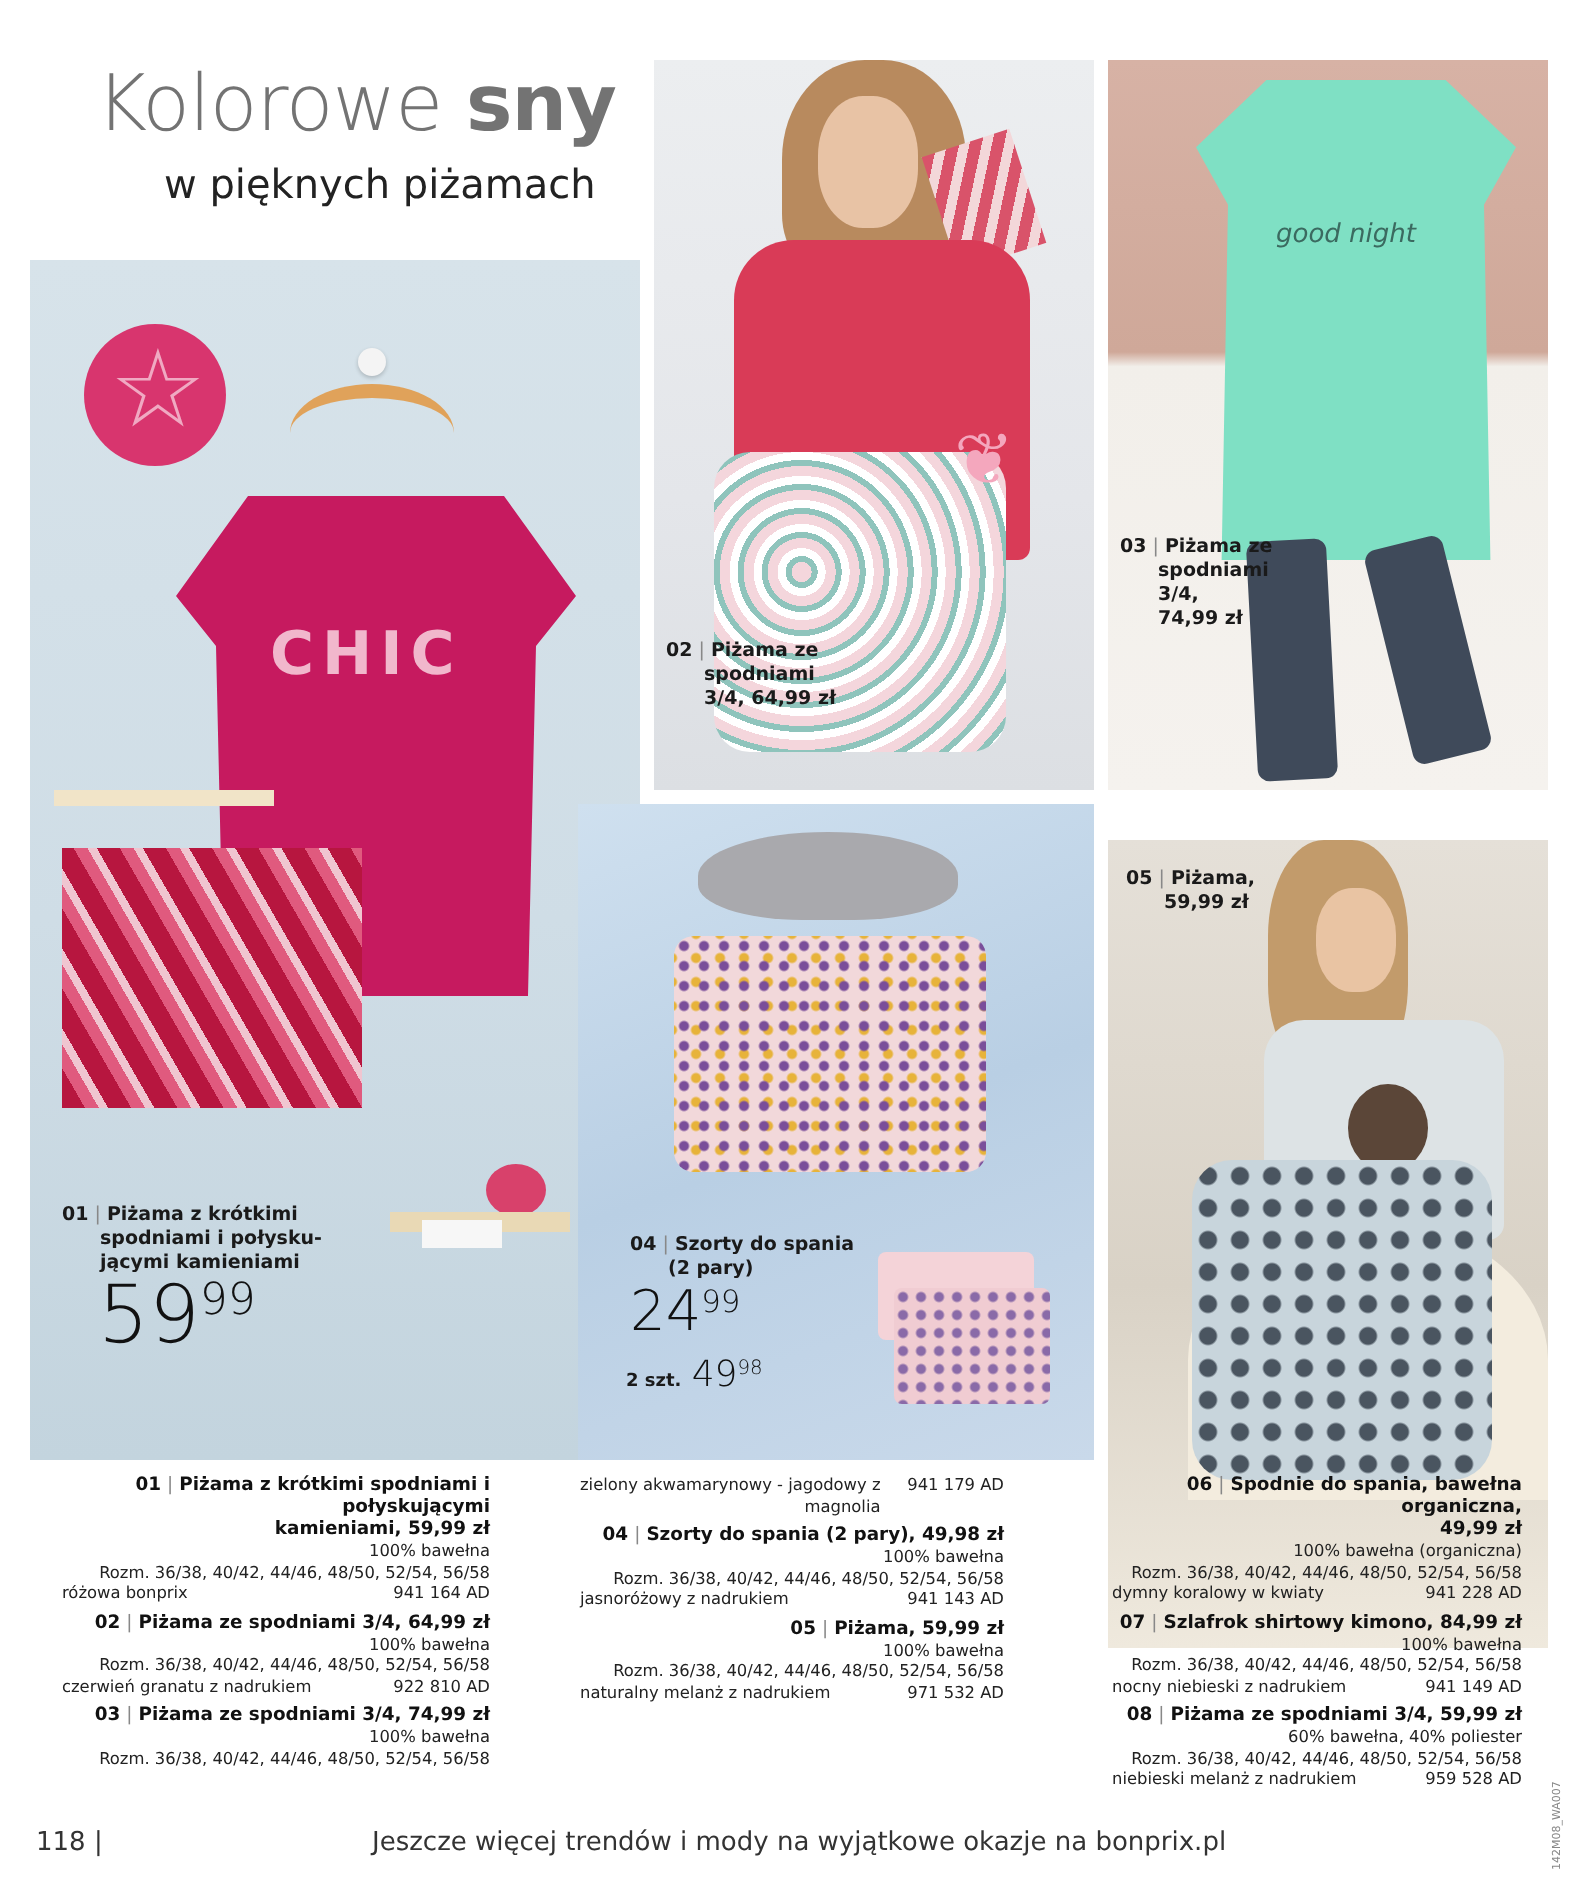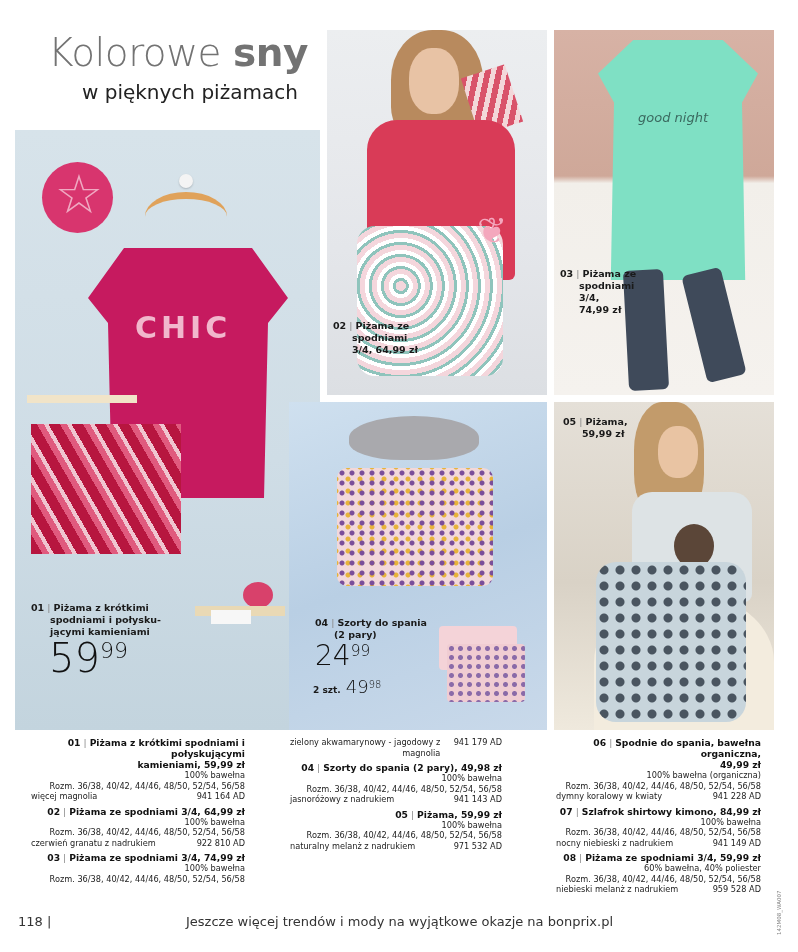--- a/index.html
+++ b/index.html
@@ -53,21 +53,21 @@
     #p4 { left:289px; top:402px; width:258px; height:328px; background:linear-gradient(160deg,#cfe0ef 0%,#b9cfe4 50%,#c9d9ea 100%); }
     #p4 .bra { left:60px; top:14px; width:130px; height:44px; border-radius:50% 50% 40% 40%; background:#a9a9ad; }
     #p4 .shorts { left:48px; top:66px; width:156px; height:118px; border-radius:10px;
                   background:radial-gradient(circle,#7a4e9a 2px,transparent 3px) 0 0/10px 10px,
                              radial-gradient(circle,#e7b33a 2px,transparent 3px) 5px 5px/12px 12px,#f2d8da; }
     #p4 .s1 { left:150px; top:224px; width:78px; height:44px; background:#f4d3d8; border-radius:4px; }
     #p4 .s2 { left:158px; top:242px; width:78px; height:58px; border-radius:4px;
               background:radial-gradient(circle,#8a6aa8 2px,transparent 3px) 0 0/9px 9px,#f0ccd2; }
 
     
-    #p5 { left:554px; top:402px; width:220px; height:328px; background:linear-gradient(180deg,#e5e0d8 0%,#d9d2c6 55%,#efe9dd 100%); }
+    #p5 { left:554px; top:420px; width:220px; height:404px; background:linear-gradient(180deg,#e5e0d8 0%,#d9d2c6 55%,#efe9dd 100%); }
     #p5 .chair { left:40px; top:190px; width:180px; height:140px; border-radius:50% 50% 0 0; background:#f3ecde; }
     #p5 .hair { left:80px; top:0px; width:70px; height:120px; border-radius:40%; background:#c29b6b; }
     #p5 .face { left:104px; top:24px; width:40px; height:52px; border-radius:45%; background:#e9c4a3; }
     #p5 .tee { left:78px; top:90px; width:120px; height:110px; background:#dde3e5; border-radius:20px 20px 8px 8px; }
     #p5 .sloth { left:120px; top:122px; width:40px; height:44px; border-radius:50%; background:#5b4638; }
     #p5 .pants { left:42px; top:160px; width:150px; height:160px; border-radius:20px;
                  background:radial-gradient(circle,#4a5560 4px,transparent 5px) 0 0/16px 16px,#c8d5dc; }
 
     
     .col { position:absolute; top:737px; font-size:8.2px; line-height:10.5px; color:#222;text-align:right; }
@@ -166,21 +166,21 @@
   </div>
 </div>
 
 <div class="col" id="c1">
   <div class="item">
     <div class="head"><span>01</span><span class="bar">|</span><span>Piżama z krótkimi spodniami i połyskującymi</span></div>
     <div class="head indent">kamieniami, 59,99 zł</div>
     <div>100% bawełna</div>
     <div>Rozm.  36/38, 40/42, 44/46, 48/50, 52/54, 56/58</div>
     <div class="row">
-        <span>więcej magnolia</span>
+        <span>różowa bonprix</span>
         <span>941 164 AD</span>
       </div>
   </div>
   <div class="item">
     <div class="head"><span>02</span><span class="bar">|</span><span>Piżama ze spodniami 3/4, 64,99 zł</span></div>
     <div>100% bawełna</div>
     <div>Rozm.  36/38, 40/42, 44/46, 48/50, 52/54, 56/58</div>
     <div class="row">
         <span>czerwień granatu z nadrukiem</span>
         <span>922 810 AD</span>

